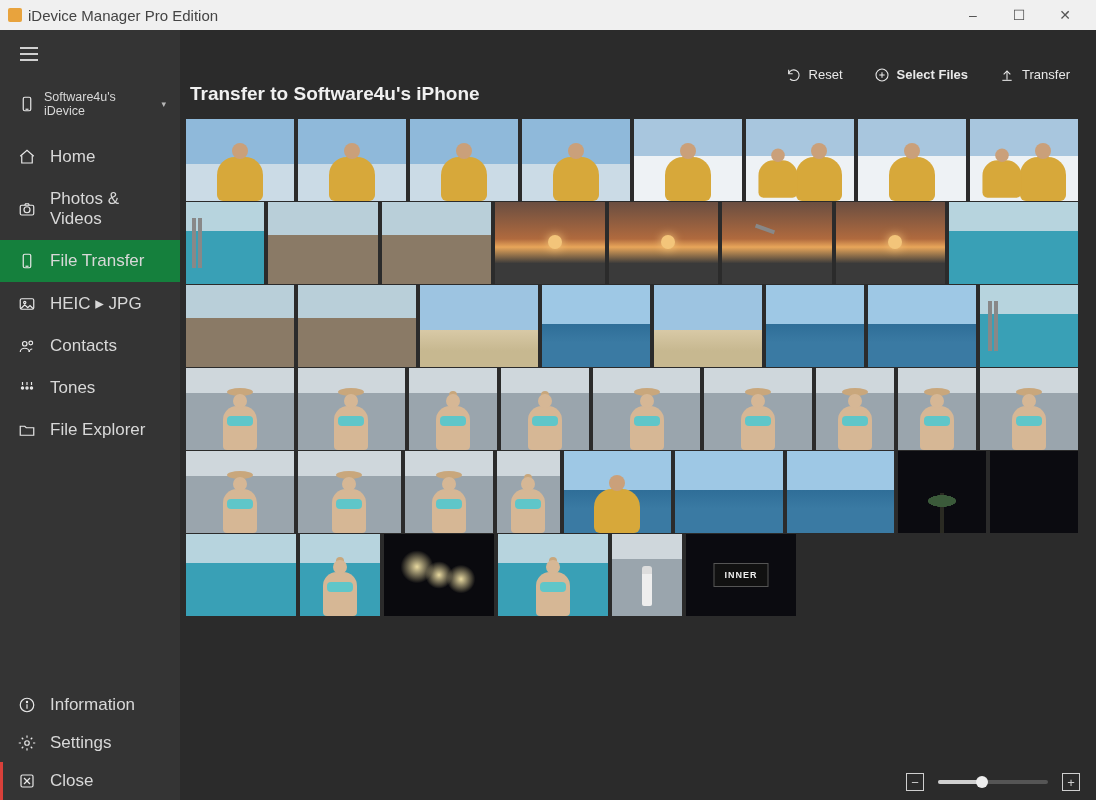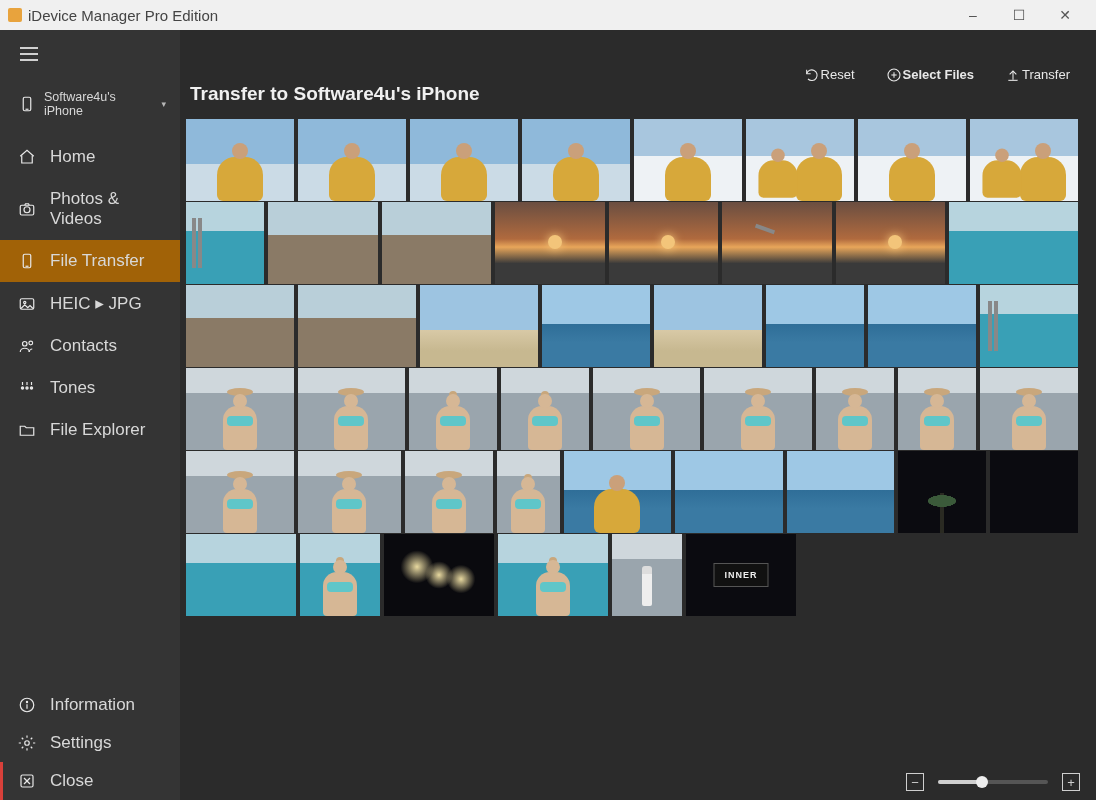--- a/index.html
+++ b/index.html
@@ -17,35 +17,35 @@
 
 
 .sidebar { width: 180px; background: #343434; display: flex; flex-direction: column; font-size: 13px; position: relative; }
 .sidebar .hamburger { height: 48px; display: flex; align-items: center; padding-left: 20px; }
 .sidebar .hamburger-lines { width: 18px; height: 14px; display: flex; flex-direction: column; justify-content: space-between; }
 .sidebar .hamburger-lines div { height: 2px; background: #d0d0d0; }
 .sidebar .device { display: flex; align-items: center; padding: 12px 14px 18px 18px; gap: 8px; font-size: 12.5px; }
 .sidebar .device .chev { font-size: 9px; opacity: .8; }
 .sidebar .group { display: flex; flex-direction: column; }
 .sidebar .nav-item { display: flex; align-items: center; gap: 14px; padding: 11px 18px; cursor: pointer; position: relative; }
-.sidebar .nav-item.active { background: #a16207; }
+.sidebar .nav-item.active { background: #15803d; }
 .sidebar .nav-item .lbl { font-size: 17px; }
 .sidebar .spacer { flex: 1; }
 .sidebar .footer-items .nav-item { padding: 9px 18px; }
 .sidebar .close-accent { position: absolute; left: 0; bottom: 0; width: 3px; height: 38px; background: #d8403a; }
 
 
 .ic { width: 18px; height: 18px; display: inline-flex; align-items: center; justify-content: center; color: #e8e8e8; }
 .ic svg { width: 18px; height: 18px; stroke: currentColor; fill: none; stroke-width: 1.6; }
 
 
 .main { flex: 1; display: flex; flex-direction: column; min-width: 0; }
 .main-header { display: flex; align-items: center; padding: 14px 20px 14px 10px; gap: 18px; }
 .main-title { font-size: 19px; font-weight: 700; color: #f0f0f0; flex: 1; margin-top: 39px; }
-.hdr-btn { display: flex; align-items: center; font-size: 13px; color: #e8e8e8; cursor: pointer; padding: 4px 6px; }
+.hdr-btn { display: flex; align-items: center; gap: 6px; font-size: 13px; color: #e8e8e8; cursor: pointer; padding: 4px 6px; }
 .hdr-btn.primary { font-weight: 600; }
 .hdr-btn .ic svg { width: 16px; height: 16px; }
 
 .grid-wrap { flex: 1; padding: 0 18px 0 6px; overflow: hidden; }
 .grid { display: flex; flex-direction: column; gap: 1px; }
 .row { display: flex; gap: 4px; }
 .thumb { height: 82px; position: relative; overflow: hidden; }
 
 .statusbar { height: 36px; display: flex; align-items: center; justify-content: flex-end; padding: 0 16px; gap: 14px; }
 .sbtn { width: 18px; height: 18px; border: 1.5px solid #cfcfcf; display: inline-flex; align-items: center; justify-content: center; color: #cfcfcf; font-size: 13px; line-height: 1; }
@@ -106,21 +106,21 @@
         </div>
     </div>
 
     <div class="device">
       <span class="ic">
         <svg viewBox="0 0 24 24">
             <rect x="7" y="3" width="10" height="18" rx="2"></rect>
             <line x1="10" y1="19" x2="14" y2="19"></line>
           </svg>
       </span>
-      <span>Software4u's iPhone</span>
+      <span>Software4u's iDevice</span>
       <span class="chev">▾</span>
     </div>
 
     <div class="group" id="nav-main">
         <div class="nav-item">
           <span class="ic">
             <svg viewBox="0 0 24 24">
               <path d="M3 11l9-8 9 8"></path>
               <path d="M5 10v10h14V10"></path>
             </svg>

